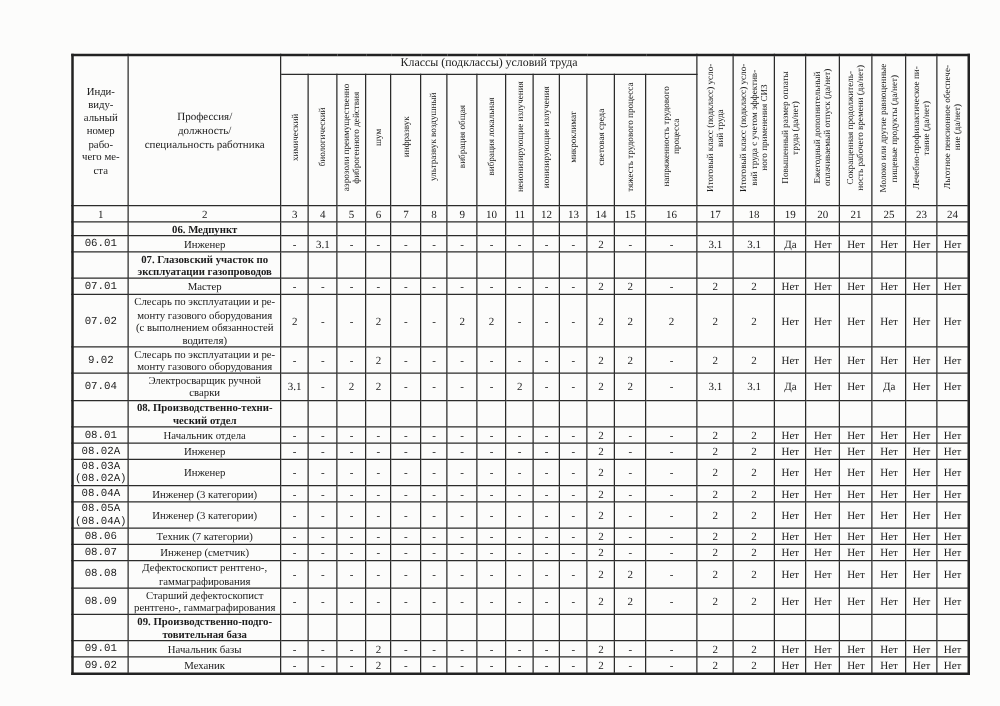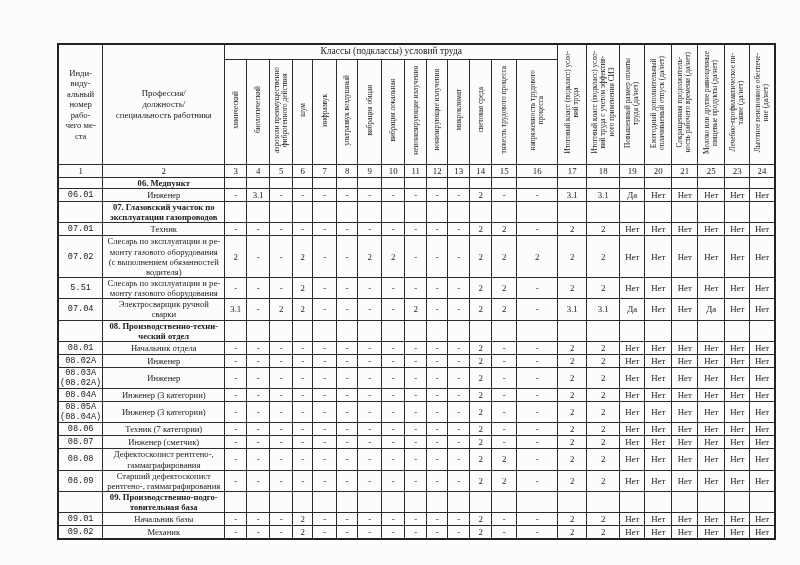--- a/index.html
+++ b/index.html
@@ -223,21 +223,21 @@
           <td class="val"></td>
           <td class="val"></td>
           <td class="val"></td>
           <td class="val"></td>
           <td class="val"></td>
           <td class="val"></td>
           <td class="val"></td>
         </tr>
         <tr class="data-row">
           <td class="num-cell">07.01</td>
-          <td class="title-cell">Техник</td>
+          <td class="title-cell">Мастер</td>
           <td class="val">-</td>
           <td class="val">-</td>
           <td class="val">-</td>
           <td class="val">-</td>
           <td class="val">-</td>
           <td class="val">-</td>
           <td class="val">-</td>
           <td class="val">-</td>
           <td class="val">-</td>
           <td class="val">-</td>
@@ -277,21 +277,21 @@
           <td class="val">2</td>
           <td class="val">2</td>
           <td class="val">Нет</td>
           <td class="val">Нет</td>
           <td class="val">Нет</td>
           <td class="val">Нет</td>
           <td class="val">Нет</td>
           <td class="val">Нет</td>
         </tr>
         <tr class="data-row">
-          <td class="num-cell">5.51</td>
+          <td class="num-cell">9.02</td>
           <td class="title-cell">Слесарь по эксплуатации и ре-
 монту газового оборудования</td>
           <td class="val">-</td>
           <td class="val">-</td>
           <td class="val">-</td>
           <td class="val">2</td>
           <td class="val">-</td>
           <td class="val">-</td>
           <td class="val">-</td>
           <td class="val">-</td>

